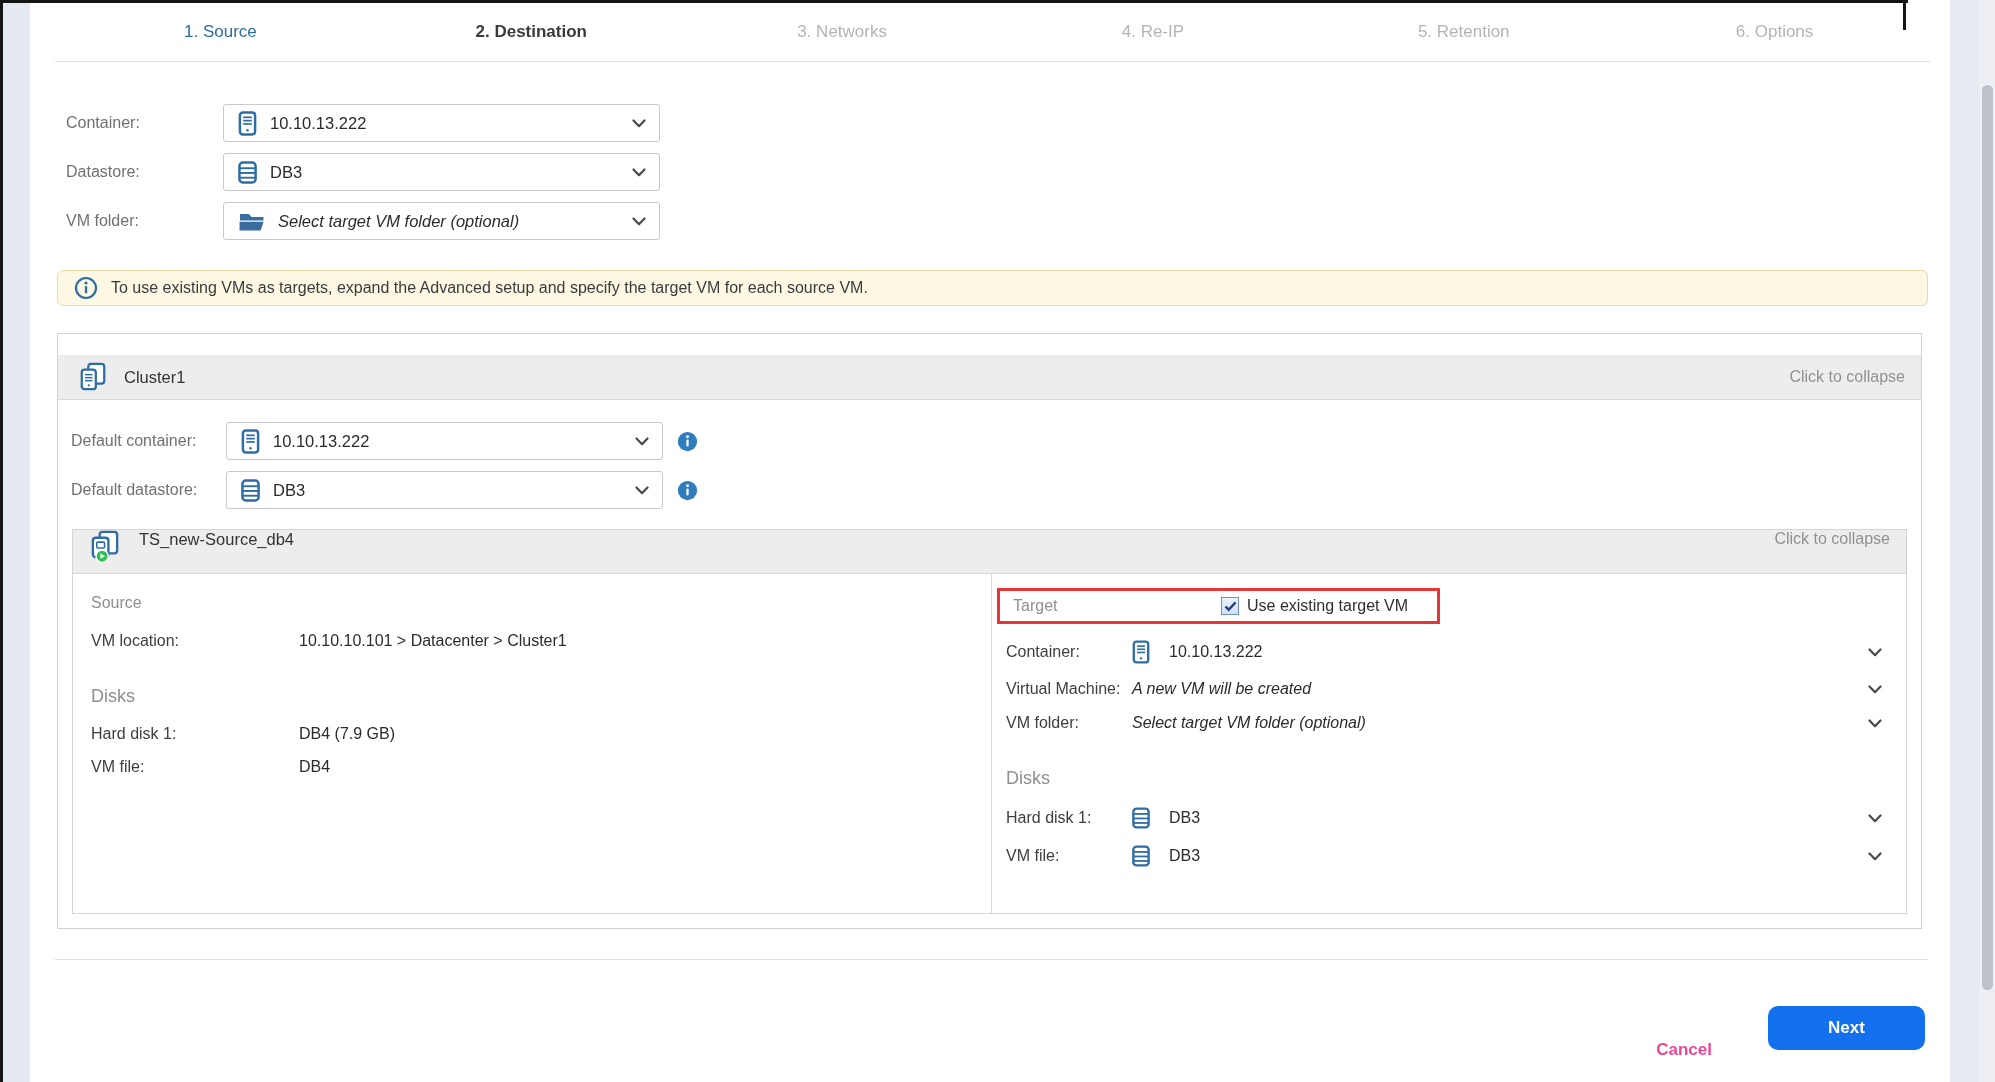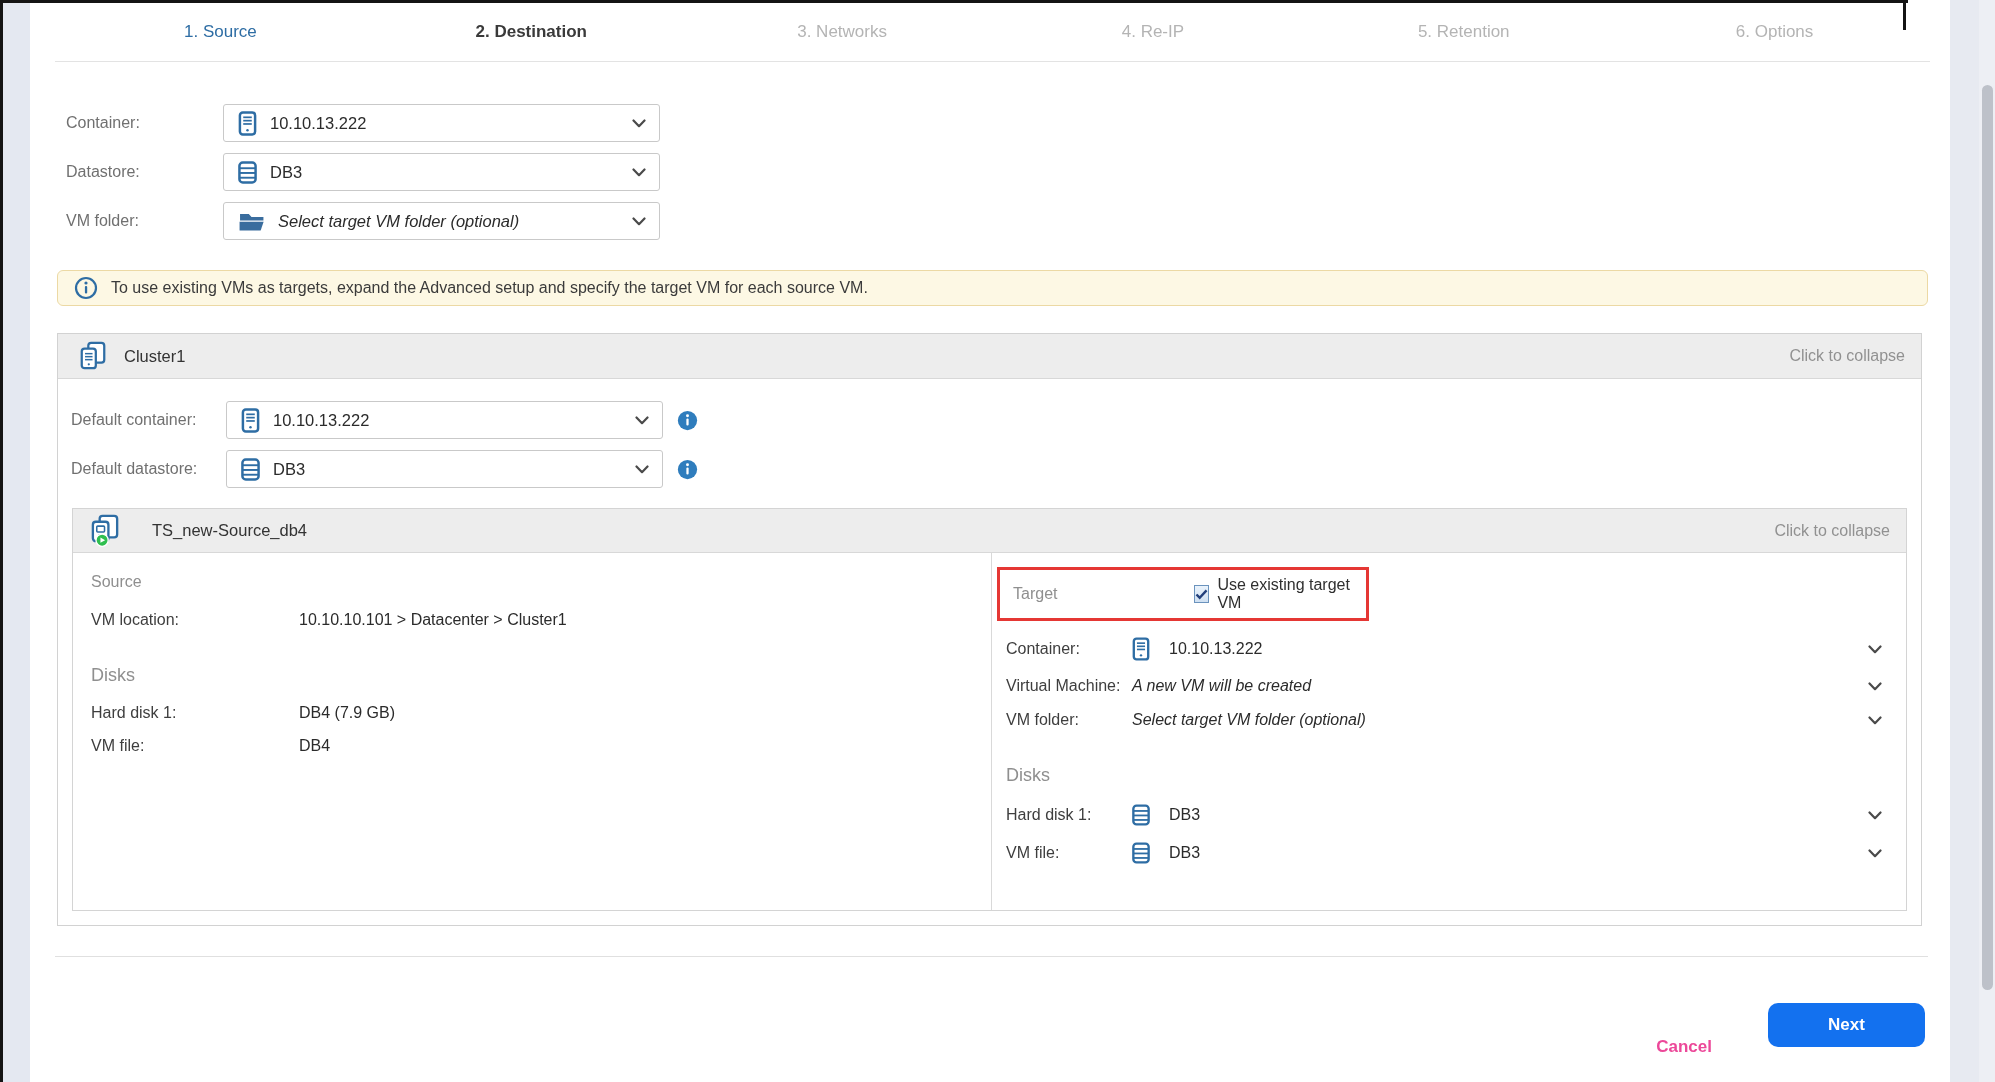--- a/index.html
+++ b/index.html
@@ -40,51 +40,51 @@
   .info-after { margin-left: 14px; width: 21px; height: 21px; cursor: pointer; }
 
   
   .banner { margin: 30px 22px 0 27px; height: 36px; background: #fdf8e4; border: 1px solid #ecd9a4; border-radius: 6px;
             display: flex; align-items: center; padding: 0 16px; gap: 13px; }
   .banner-text { font-size: 16px; color: #3b3b3b; }
 
   
   .group-box { margin: 27px 28px 0 27px; border: 1px solid #d2d2d2; background: #fff; }
   .group-header { height: 45px; background: #ededed; border-bottom: 1px solid #d8d8d8; display: flex; align-items: center;
-                  padding: 0 16px 0 20px; gap: 16px; cursor: pointer; }
+                  padding: 0 16px 0 20px; gap: 16px; cursor: pointer; margin-top: 21px; }
   .group-title { font-size: 16.5px; color: #333; }
   .collapse-hint { margin-left: auto; font-size: 16px; color: #919191; }
   .group-body { padding: 22px 0 14px 0; }
   .defaults { margin-left: 13px; }
   .defaults .form-label { width: 155px; }
 
   
   .vm-box { margin: 20px 14px 0 14px; border: 1px solid #d4d4d4; }
-  .vm-header { height: 44px; background: #ededed; border-bottom: 1px solid #d8d8d8; display: flex; align-items: center;
-               padding: 0 16px; gap: 30px; cursor: pointer; }
+  .vm-header { height: 44px; background: #ededed; border-bottom: 1px solid #d8d8d8; display: flex; 
+               padding: 0 16px; gap: 17px; cursor: pointer; }
   .panes { display: flex; }
   .pane { flex: 1 1 0; min-width: 0; }
   .pane.left { border-right: 1px solid #d9d9d9; padding: 20px 24px 30px 18px; }
   .pane.right { padding: 14px 24px 30px 14px; }
   .pane-heading { font-size: 16px; color: #8f8f8f; margin-bottom: 20px; }
   .kv-row { display: flex; align-items: flex-end; margin-bottom: 15px; font-size: 16px; }
   .kv-label { color: #3e3e3e; flex: 0 0 auto; }
   .pane.left .kv-label { width: 208px; }
   .kv-value { color: #2b2b2b; }
   .disks-heading { margin-top: 36px; margin-bottom: 18px; font-size: 18px; color: #8f8f8f; }
 
   
   .t-row { display: flex; align-items: center; margin-bottom: 16px; font-size: 16px; cursor: pointer; }
   .t-label { width: 126px; color: #3e3e3e; flex: 0 0 auto; }
   .t-value { display: flex; align-items: center; gap: 19px; color: #2b2b2b; }
   .t-value.placeholder { font-style: italic; }
   .t-row .chev { margin-left: auto; width: 14px; height: 9px; }
 
   
-  .target-highlight { border: 3px solid #e53734; width: 372px; margin-left: -9px; padding: 6px 10px 6px 13px;
+  .target-highlight { border: 3px solid #e53734; width: 443px; margin-left: -9px; padding: 6px 10px 6px 13px;
                       display: flex; align-items: center; margin-bottom: 16px; }
   .target-heading { font-size: 16px; color: #8f8f8f; width: 208px; }
   .cbx-wrap { display: flex; align-items: center; gap: 8px; cursor: pointer; }
   .cbx { width: 18px; height: 18px; border: 1px solid #6b93bd; background: linear-gradient(#eaf3fc, #cfe0f2);
          display: flex; align-items: center; justify-content: center; }
   .cbx-label { font-size: 16px; color: #2f2f2f; }
 
   
   .footer-divider { border-top: 1px solid #e0e0e0; margin: 30px 22px 0 25px; }
   .footer { margin-top: 36px; display: flex; justify-content: flex-end; align-items: center; gap: 56px; padding-right: 25px; }

